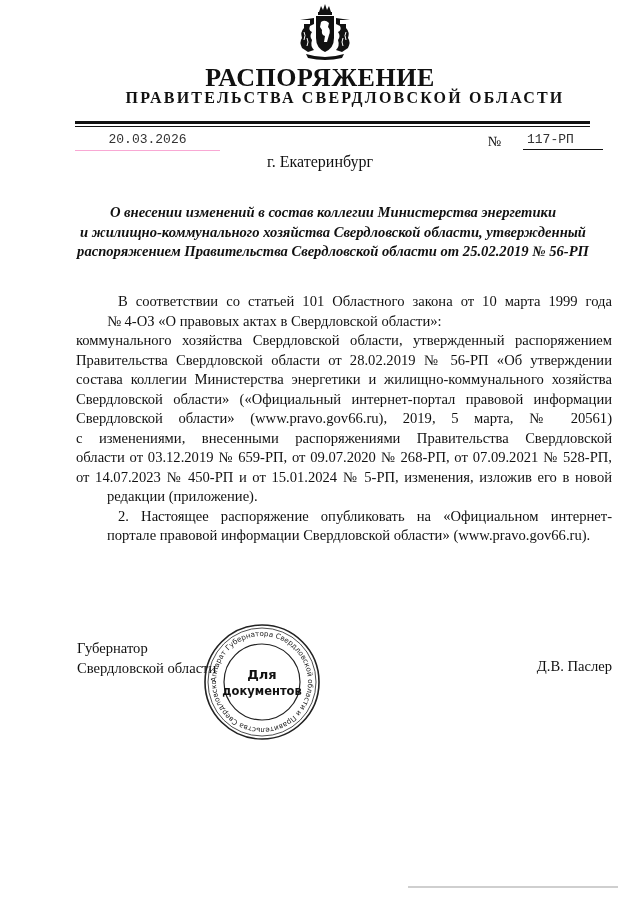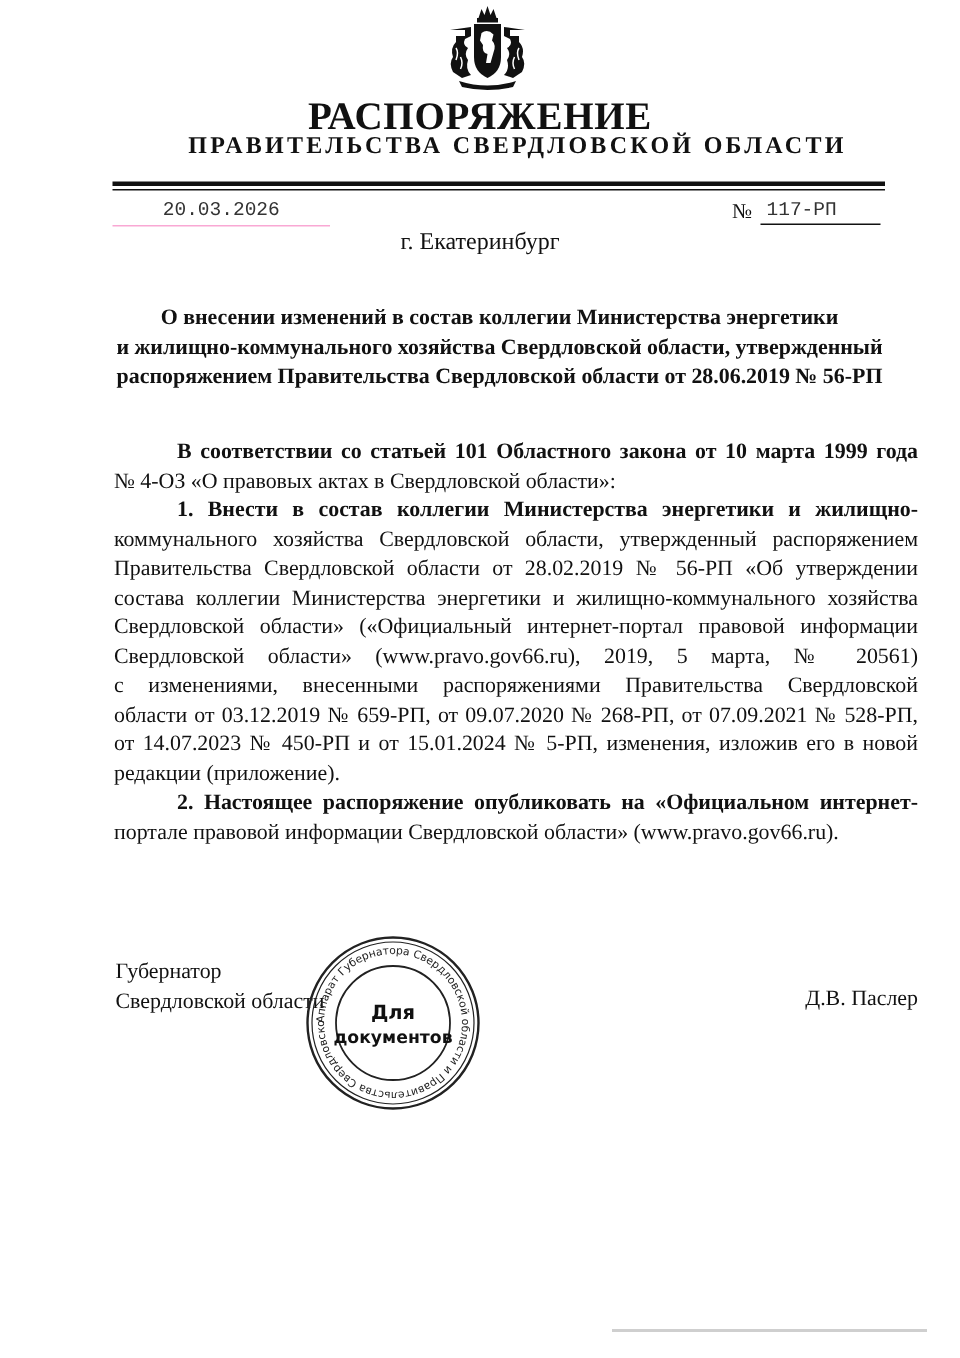--- a/index.html
+++ b/index.html
@@ -78,21 +78,21 @@
     .num-sign {
       position: absolute;
       left: 488px;
       top: 134px;
       font-family: "Liberation Serif", serif;
       font-size: 14px;
       color: #111;
     }
     .num-field {
       position: absolute;
-      left: 507px;
+      left: 523px;
       top: 131px;
       width: 80px;
       height: 19px;
       border-bottom: 1px solid #111;
       font-family: "Liberation Mono", monospace;
       font-size: 13px;
       color: #333;
       line-height: 18px;
       padding-left: 4px;
       box-sizing: border-box;
@@ -111,40 +111,40 @@
       left: 76px;
       width: 514px;
       top: 203px;
       text-align: center;
       font-family: "Liberation Serif", serif;
       font-weight: bold;
       font-size: 14.6px;
       line-height: 19.5px;
       color: #111;
     }
-    .title .tline { display: block; white-space: nowrap; }
+    .title .tline { display: block; white-space: nowrap; font-style: italic; }
     .body {
       position: absolute;
       left: 76px;
       width: 536px;
       top: 292px;
       font-family: "Liberation Serif", serif;
       font-size: 14.6px;
       line-height: 19.5px;
       color: #111;
     }
     .body .line {
       display: block;
       white-space: nowrap;
       text-align: justify;
       text-align-last: justify;
       height: 19.5px;
     }
-    .body .line.indent { padding-left: 42px; font-weight: bold; }
-    .body .line.last { text-align-last: left; }
+    .body .line.indent { padding-left: 42px; }
+    .body .line.last { text-align-last: left; margin-left: 31px; }
     .sign-role {
       position: absolute;
       left: 77px;
       top: 639px;
       font-size: 14.6px;
       line-height: 19.5px;
       color: #111;
     }
     .sign-role span { display: block; }
     .sign-name {
@@ -202,27 +202,26 @@
 
 <div class="date-field">20.03.2026</div>
 <div class="num-sign">№</div>
 <div class="num-field">117-РП</div>
 
 <div class="city">г. Екатеринбург</div>
 
 <div class="title">
   <span class="tline">О внесении изменений в состав коллегии Министерства энергетики</span>
   <span class="tline">и жилищно-коммунального хозяйства Свердловской области, утвержденный</span>
-  <span class="tline">распоряжением Правительства Свердловской области от 28.06.2019 № 56-РП</span>
+  <span class="tline">распоряжением Правительства Свердловской области от 25.02.2019 № 56-РП</span>
 </div>
 
 <div class="body">
   <span class="line indent">В соответствии со статьей 101 Областного закона от 10 марта 1999 года</span>
   <span class="line last">№ 4-ОЗ «О правовых актах в Свердловской области»:</span>
-  <span class="line indent">1. Внести в состав коллегии Министерства энергетики и жилищно-</span>
   <span class="line">коммунального хозяйства Свердловской области, утвержденный распоряжением</span>
   <span class="line">Правительства Свердловской области от 28.02.2019 № 56-РП «Об утверждении</span>
   <span class="line">состава коллегии Министерства энергетики и жилищно-коммунального хозяйства</span>
   <span class="line">Свердловской области» («Официальный интернет-портал правовой информации</span>
   <span class="line">Свердловской области» (www.pravo.gov66.ru), 2019, 5 марта, № 20561)</span>
   <span class="line">с изменениями, внесенными распоряжениями Правительства Свердловской</span>
   <span class="line">области от 03.12.2019 № 659-РП, от 09.07.2020 № 268-РП, от 07.09.2021 № 528-РП,</span>
   <span class="line">от 14.07.2023 № 450-РП и от 15.01.2024 № 5-РП, изменения, изложив его в новой</span>
   <span class="line last">редакции (приложение).</span>
   <span class="line indent">2. Настоящее распоряжение опубликовать на «Официальном интернет-</span>

